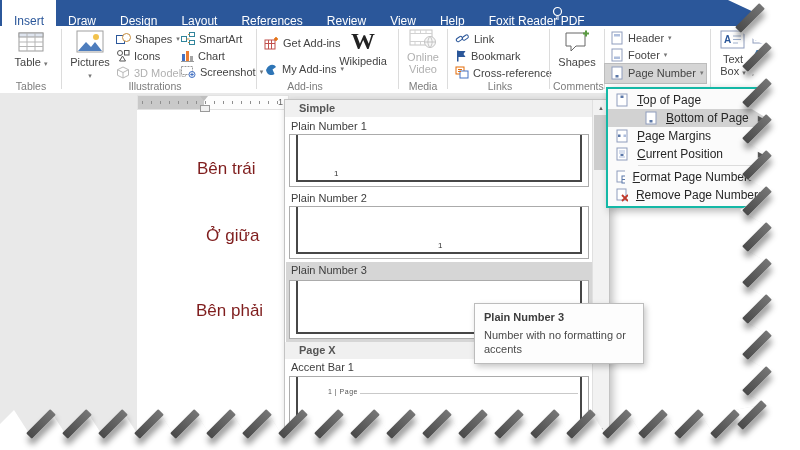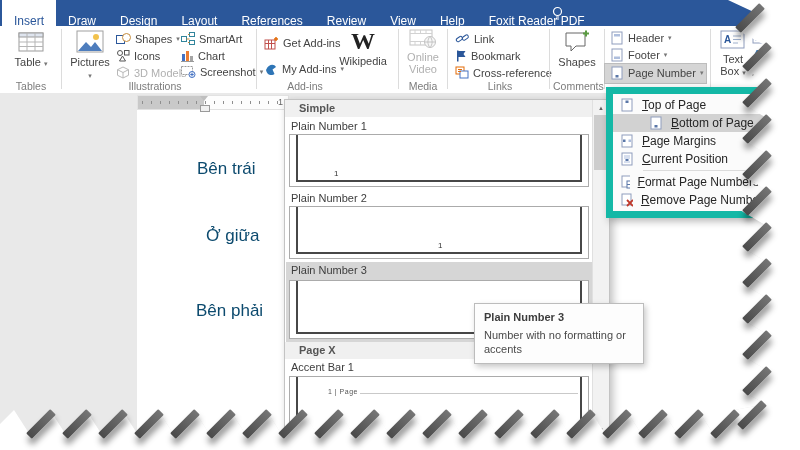--- a/index.html
+++ b/index.html
@@ -38,40 +38,40 @@
   .docarea{position:absolute;left:0;top:93px;width:800px;height:357px;background:#e9e9e9;}
   .page{position:absolute;left:137px;top:17px;width:640px;height:340px;background:#fff;}
   .ruler{position:absolute;left:137px;top:2px;width:150px;height:13px;background:#fdfdfd;border:1px solid #e2e2e2;}
   .ruler .marg{position:absolute;left:0;top:0;width:66px;height:13px;background:#c9c9c9;}
   .ruler .ticks{position:absolute;left:4px;right:4px;top:5px;height:3px;
     background:repeating-linear-gradient(90deg,#8f8f8f 0 1px,transparent 1px 9px);}
   .ruler .num{position:absolute;right:5px;top:1px;font-size:9px;color:#666;}
   .indent{position:absolute;left:62px;top:0px;width:9px;height:18px;}
   .indent .t{width:0;height:0;border-left:4px solid transparent;border-right:4px solid transparent;border-top:5px solid #bfbfbf;}
   .indent .b{width:8px;height:5px;background:#f0f0f0;border:1px solid #9a9a9a;margin-top:4px;}
-  .redlbl{position:absolute;font-size:17px;color:#0c4a6e;white-space:nowrap;}
+  .redlbl{position:absolute;font-size:17px;color:#7f1d1d;white-space:nowrap;}
   
   .gallery{position:absolute;left:284px;top:99px;width:324px;height:351px;background:#fff;
     border:1px solid #c3c3c3;box-shadow:3px 3px 8px rgba(0,0,0,.25);}
   .ghead{position:absolute;left:0;width:307px;height:17px;background:#f0f0f0;color:#555;
     font-size:11px;font-weight:bold;line-height:17px;padding-left:14px;box-sizing:border-box;}
   .gname{position:absolute;left:6px;font-size:11px;font-weight:normal;color:#3d3d3d;}
   .pv{position:absolute;left:4px;width:298px;background:#fff;border:1px solid #ababab;}
   .pv .pg{position:absolute;left:6px;right:6px;top:0;bottom:4px;
     border-left:2px solid #474747;border-right:2px solid #474747;border-bottom:2px solid #474747;}
   .pv .num{position:absolute;bottom:8px;font-size:8px;color:#333;}
   .hlblock{position:absolute;left:1px;top:162px;width:306px;height:80px;background:#d6d6d6;}
   .abline{position:absolute;left:70px;right:10px;top:16px;height:1px;background:#c9c9c9;}
   .abnum{position:absolute;left:38px;top:11px;font-size:7px;color:#555;letter-spacing:.5px;}
   .sbar{position:absolute;right:0;top:0;bottom:0;width:16px;background:#f2f2f2;border-left:1px solid #e0e0e0;}
   .sbtn2{position:absolute;left:0;width:16px;height:15px;background:#f2f2f2;color:#606060;font-size:6px;
     display:flex;align-items:center;justify-content:center;}
   .sthumb{position:absolute;left:1px;top:15px;width:13px;height:55px;background:#cdcdcd;}
   
-  .menu{position:absolute;left:606px;top:87px;width:160px;background:#fbfbfb;border:7px solid #14b8a6;
+  .menu{position:absolute;left:606px;top:87px;width:160px;background:#fbfbfb;border:2px solid #14b8a6;
     box-shadow:3px 3px 8px rgba(0,0,0,.3);padding:2px 0;}
   .mi{display:flex;align-items:center;height:18px;font-size:12px;color:#262626;padding:0 4px 0 8px;gap:8px;}
   .mi .lab{flex:1;white-space:nowrap;}
   .mi .accel{text-decoration:underline;}
   .mi .arr{font-size:8px;color:#555;}
   .mi.hl{background:#d2d2d2;padding-left:37px;}
   .msep{height:1px;background:#dcdcdc;margin:2px 2px 2px 30px;}
   
   .tooltip{position:absolute;left:474px;top:303px;width:170px;background:#fdfdfd;border:1px solid #bcbcbc;
     box-shadow:2px 3px 6px rgba(0,0,0,.22);padding:7px 9px;box-sizing:border-box;}

